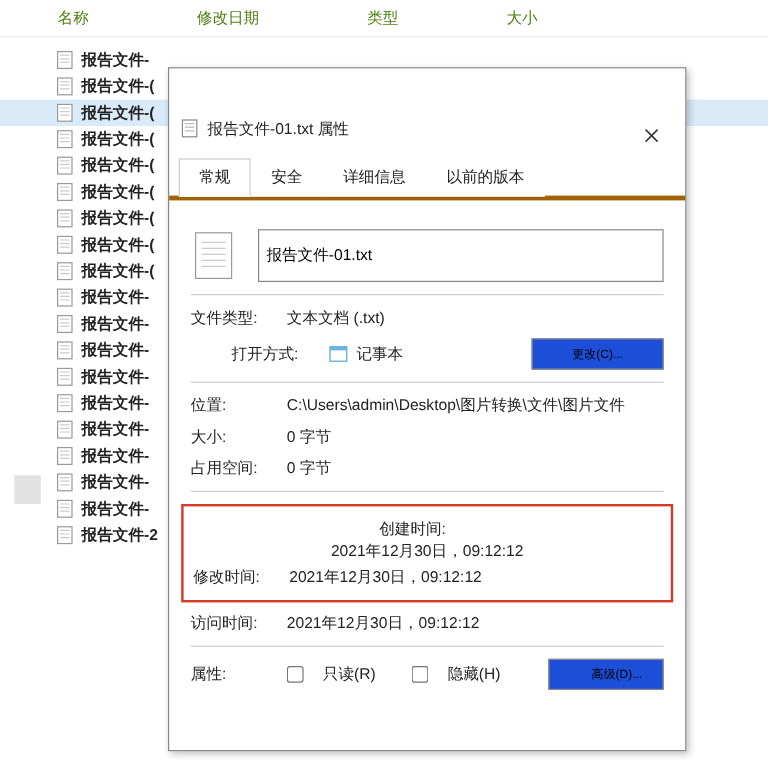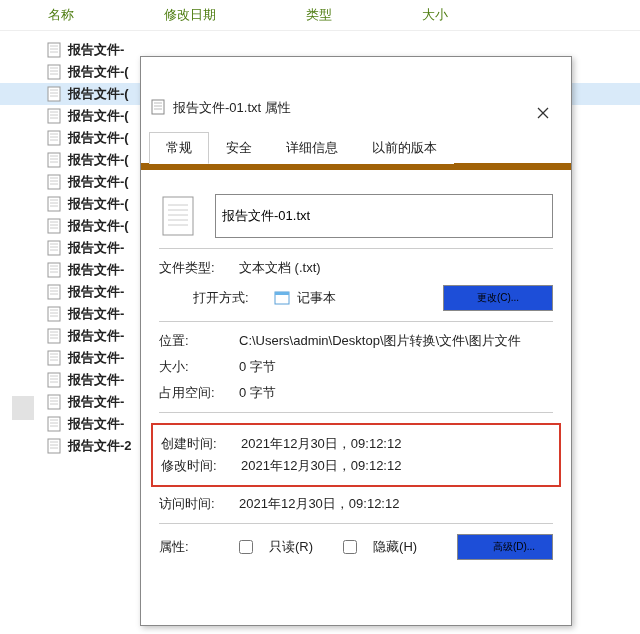--- a/index.html
+++ b/index.html
@@ -74,21 +74,21 @@
   .titlebar .spacer { flex: 1; }
   .close-btn {
     width: 36px; height: 28px;
     display: flex; align-items: center; justify-content: center;
     font-size: 15px;
     color: #333;
   }
   .tabs {
     display: flex;
     padding: 0 8px;
-    border-bottom: 7px solid #a16207;
+    border-bottom: 4px solid #a16207;
   }
   .tab {
     padding: 6px 16px;
     font-size: 13px;
     border: 1px solid transparent;
     border-bottom: none;
     position: relative;
     top: 1px;
     background: #fff;
   }
@@ -444,21 +444,21 @@
       <div class="value">0 字节</div>
     </div>
     <div class="row">
       <div class="label">占用空间:</div>
       <div class="value">0 字节</div>
     </div>
 
     <div class="hr"></div>
 
     <div class="red-box">
-      <div class="row" style="margin:4px 0;">
+      <div class="row" style="margin:4px 0;flex-direction:column;">
         <div class="label">创建时间:</div>
         <div class="value">2021年12月30日，09:12:12</div>
       </div>
       <div class="row" style="margin:4px 0;">
         <div class="label">修改时间:</div>
         <div class="value">2021年12月30日，09:12:12</div>
       </div>
     </div>
 
     <div class="row">

